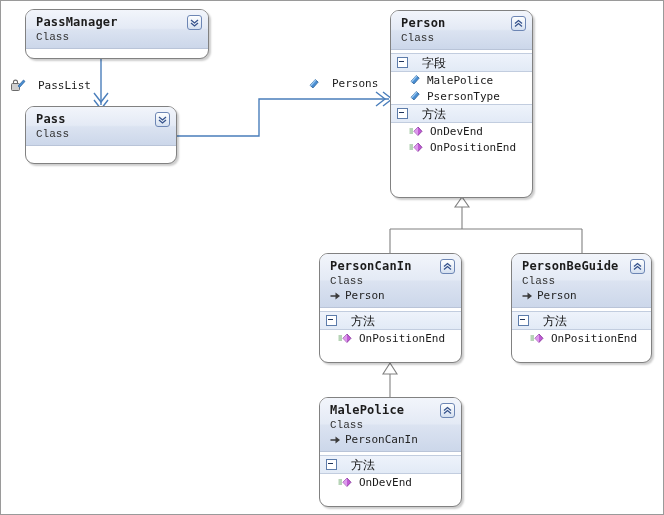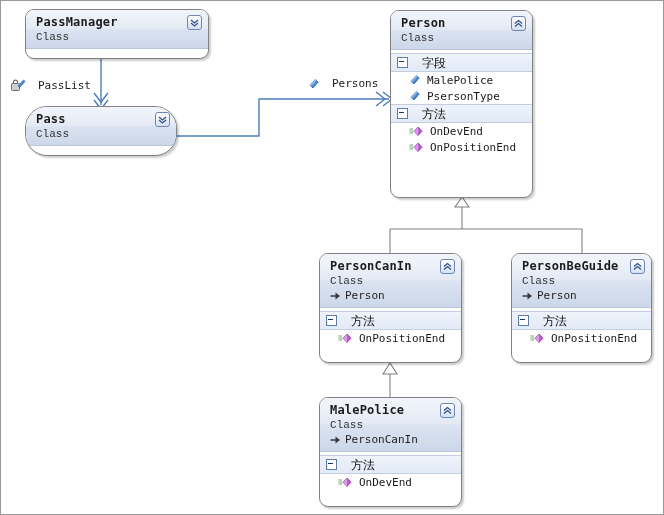--- a/index.html
+++ b/index.html
@@ -213,21 +213,21 @@
       <div class="cls-kind">Class</div>
       <div class="toggle">
         <svg class="chev" width="11" height="11" viewBox="0 0 11 11">
           <polyline points="2,3 5.5,6 9,3" fill="none" stroke="#36538c" stroke-width="1.3"></polyline>
           <polyline points="2,6 5.5,9 9,6" fill="none" stroke="#36538c" stroke-width="1.3"></polyline>
         </svg>
       </div>
     </div>
   </div>
 
-  <div class="cls" style="left:24px; top:105px; width:152px; height:50px;border-radius:22px;">
+  <div class="cls" style="left:24px; top:105px; width:152px; height:58px;">
     <div class="cls-head">
       <div class="cls-name">Pass</div>
       <div class="cls-kind">Class</div>
       <div class="toggle">
         <svg class="chev" width="11" height="11" viewBox="0 0 11 11">
           <polyline points="2,3 5.5,6 9,3" fill="none" stroke="#36538c" stroke-width="1.3"></polyline>
           <polyline points="2,6 5.5,9 9,6" fill="none" stroke="#36538c" stroke-width="1.3"></polyline>
         </svg>
       </div>
     </div>

